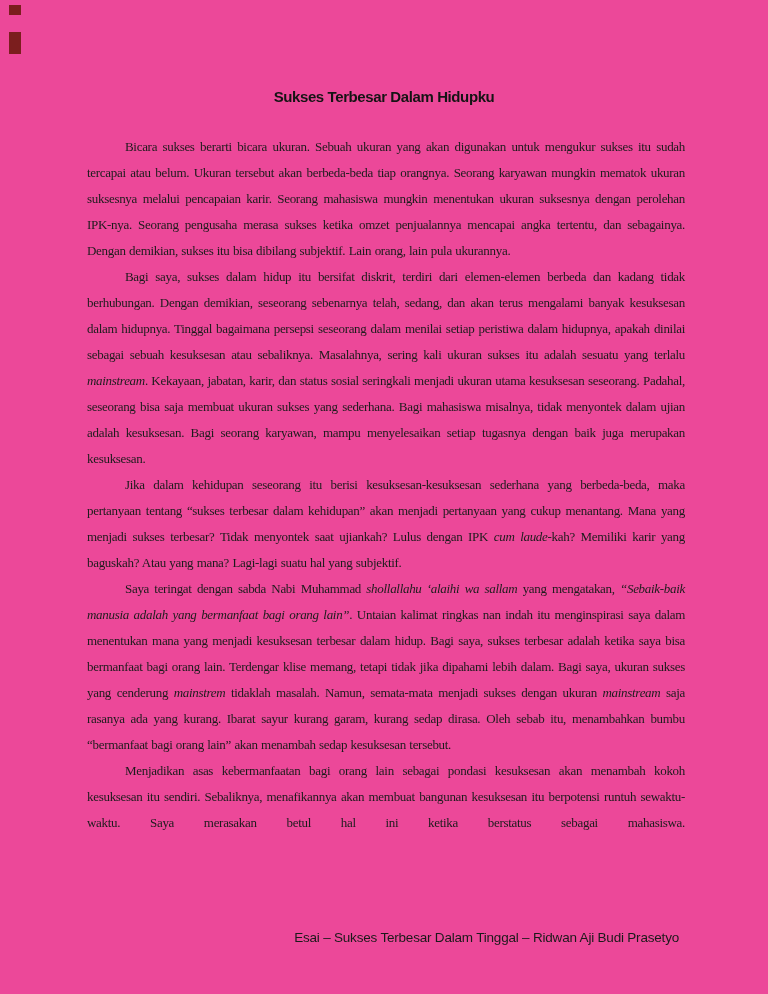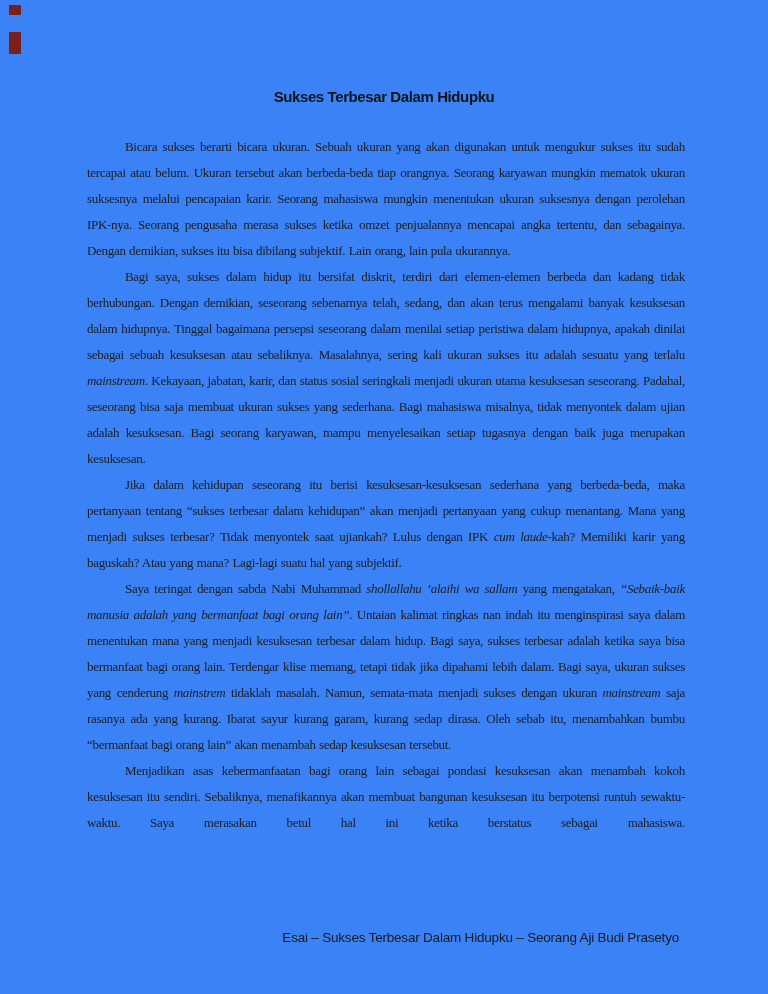--- a/index.html
+++ b/index.html
@@ -65,30 +65,30 @@
     margin: 0;
     font-size: 13.5px;
     letter-spacing: -0.2px;
     white-space: nowrap;
     color: #1a1a1a;
   }
 </style>
 </head>
 <body>
 
-<div class="page" style="background: #3b82f6; color: rgb(28, 28, 28);">
+<div class="page" style="background: #ec4899; color: rgb(28, 28, 28);">
 
   <div class="corner-mark small" style="background: rgb(123, 30, 30);"></div>
   <div class="corner-mark large" style="background: rgb(123, 30, 30);"></div>
 
   <h1 class="essay-title">Sukses Terbesar Dalam Hidupku</h1>
 
   <div class="essay-body">
       <p><span>Bicara sukses berarti bicara ukuran. Sebuah ukuran yang akan digunakan untuk mengukur sukses itu sudah tercapai atau belum. Ukuran tersebut akan berbeda-beda tiap orangnya. Seorang karyawan mungkin mematok ukuran suksesnya melalui pencapaian karir. Seorang mahasiswa mungkin menentukan ukuran suksesnya dengan perolehan IPK-nya. Seorang pengusaha merasa sukses ketika omzet penjualannya mencapai angka tertentu, dan sebagainya. Dengan demikian, sukses itu bisa dibilang subjektif. Lain orang, lain pula ukurannya.</span></p>
       <p><span>Bagi saya, sukses dalam hidup itu bersifat diskrit, terdiri dari elemen-elemen berbeda dan kadang tidak berhubungan. Dengan demikian, seseorang sebenarnya telah, sedang, dan akan terus mengalami banyak kesuksesan dalam hidupnya. Tinggal bagaimana persepsi seseorang dalam menilai setiap peristiwa dalam hidupnya, apakah dinilai sebagai sebuah kesuksesan atau sebaliknya. Masalahnya, sering kali ukuran sukses itu adalah sesuatu yang terlalu </span><em>mainstream</em><span>. Kekayaan, jabatan, karir, dan status sosial seringkali menjadi ukuran utama kesuksesan seseorang. Padahal, seseorang bisa saja membuat ukuran sukses yang sederhana. Bagi mahasiswa misalnya, tidak menyontek dalam ujian adalah kesuksesan. Bagi seorang karyawan, mampu menyelesaikan setiap tugasnya dengan baik juga merupakan kesuksesan.</span></p>
       <p><span>Jika dalam kehidupan seseorang itu berisi kesuksesan-kesuksesan sederhana yang berbeda-beda, maka pertanyaan tentang “sukses terbesar dalam kehidupan” akan menjadi pertanyaan yang cukup menantang. Mana yang menjadi sukses terbesar? Tidak menyontek saat ujiankah? Lulus dengan IPK </span><em>cum laude</em><span>-kah? Memiliki karir yang baguskah? Atau yang mana? Lagi-lagi suatu hal yang subjektif.</span></p>
       <p><span>Saya teringat dengan sabda Nabi Muhammad </span><em>shollallahu ‘alaihi wa sallam</em><span> yang mengatakan, </span><em>“Sebaik-baik manusia adalah yang bermanfaat bagi orang lain”</em><span>. Untaian kalimat ringkas nan indah itu menginspirasi saya dalam menentukan mana yang menjadi kesuksesan terbesar dalam hidup. Bagi saya, sukses terbesar adalah ketika saya bisa bermanfaat bagi orang lain. Terdengar klise memang, tetapi tidak jika dipahami lebih dalam. Bagi saya, ukuran sukses yang cenderung </span><em>mainstrem</em><span> tidaklah masalah. Namun, semata-mata menjadi sukses dengan ukuran </span><em>mainstream</em><span> saja rasanya ada yang kurang. Ibarat sayur kurang garam, kurang sedap dirasa. Oleh sebab itu, menambahkan bumbu “bermanfaat bagi orang lain” akan menambah sedap kesuksesan tersebut.</span></p>
       <p><span>Menjadikan asas kebermanfaatan bagi orang lain sebagai pondasi kesuksesan akan menambah kokoh kesuksesan itu sendiri. Sebaliknya, menafikannya akan membuat bangunan kesuksesan itu berpotensi runtuh sewaktu-waktu. Saya merasakan betul hal ini ketika berstatus sebagai mahasiswa.</span></p>
     </div>
 
-  <p class="page-footer">Esai – Sukses Terbesar Dalam Hidupku – Seorang Aji Budi Prasetyo</p>
+  <p class="page-footer">Esai – Sukses Terbesar Dalam Tinggal – Ridwan Aji Budi Prasetyo</p>
 
 </div>
 
 </body></html>

